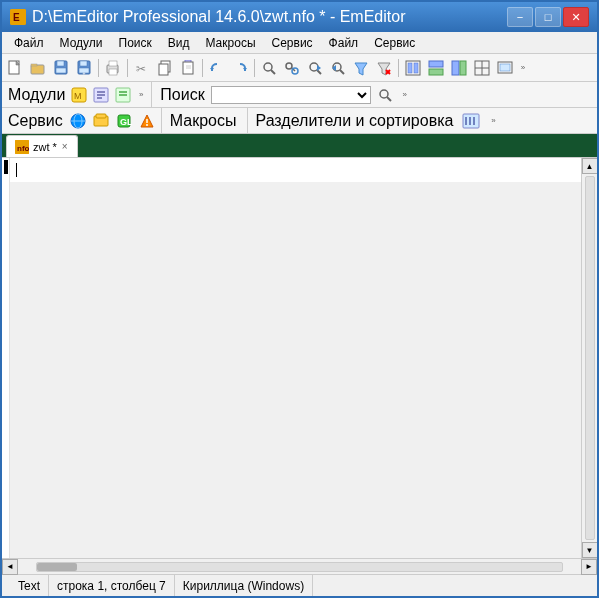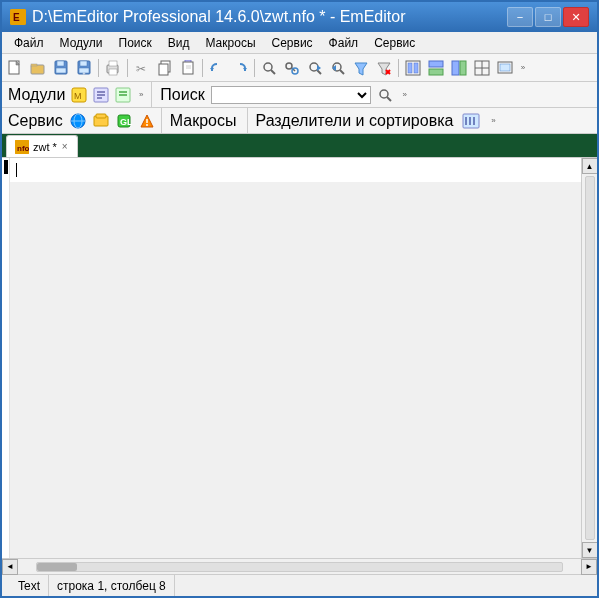--- a/index.html
+++ b/index.html
@@ -705,18 +705,21 @@
       </div>
       <div class="hscrollbar-arrow">►</div>
     </div>
   </div>
 
   <div class="status-bar">
     <div class="status-section">
       <span>Text</span>
     </div>
     <div class="status-section">
-      <span>строка 1, столбец 8</span>
+      <span>строка 1, столбец 7</span>
+    </div>
+    <div class="status-section">
+      <span>Кириллица (Windows)</span>
     </div>
     <div class="status-section" style="flex:1; border-right:none;"></div>
   </div>
 
 </div>
 
 </body></html>

